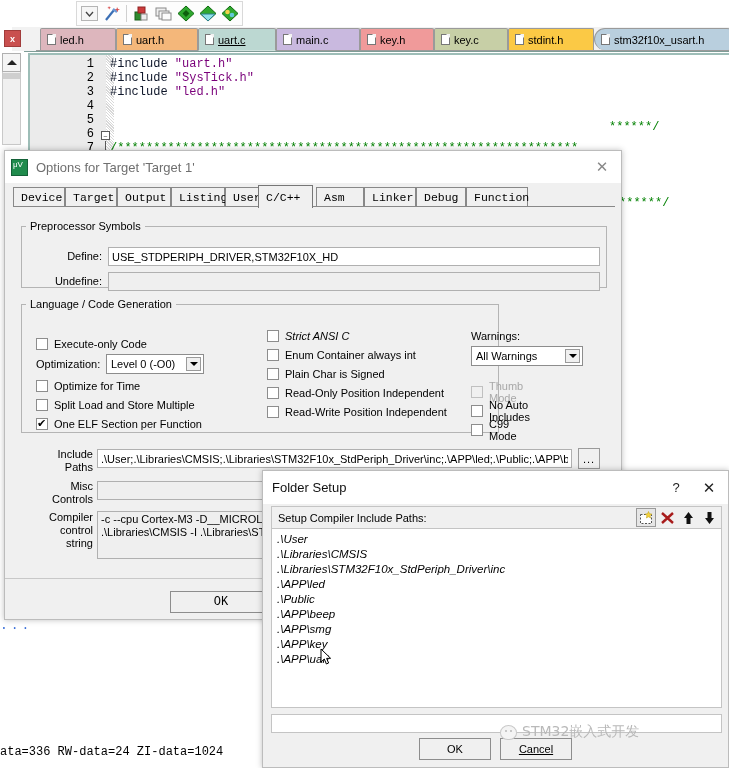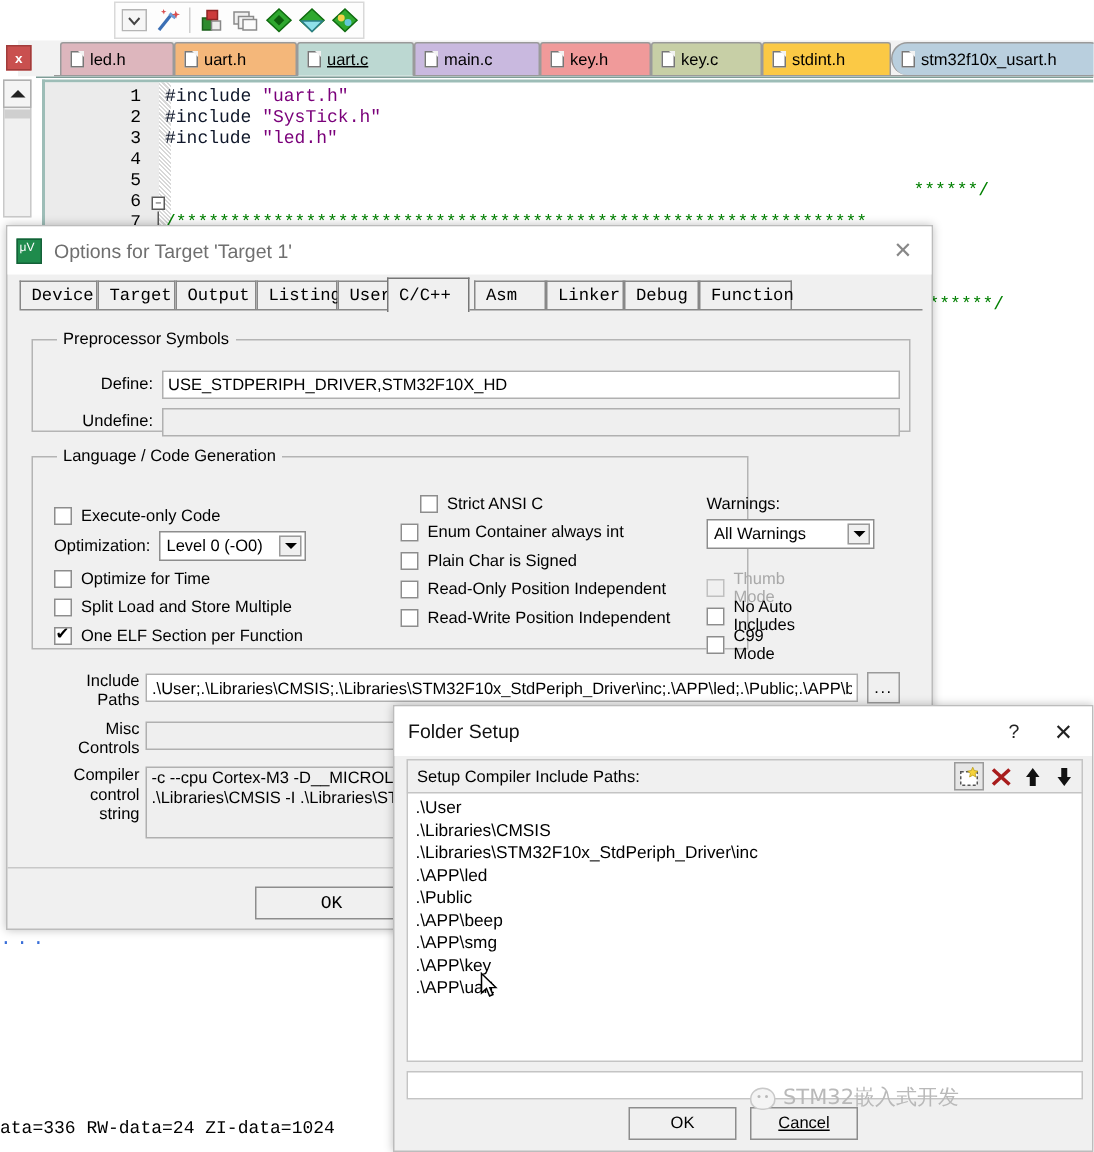--- a/index.html
+++ b/index.html
@@ -158,21 +158,21 @@
   }
   .tabstrip-underline { position: absolute; left: 8px; top: 55px; width: 602px; height: 1px; background: #888; }
 
   .dlg-body { position: absolute; left: 8px; top: 55px; width: 602px; height: 520px; }
 
   fieldset.grp {
     position: absolute; margin: 0; padding: 0;
     border: 1px solid #b4b4b4; background: transparent;
   }
   fieldset.grp > legend {
-    margin-left: 16px; padding: 0 4px; font-size: 11px; color: #000;
+    margin-left: 4px; padding: 0 4px; font-size: 11px; color: #000;
   }
 
   .lbl-r { position: absolute; text-align: right; font-size: 11px; }
   .lbl-l { position: absolute; text-align: left; font-size: 11px; }
 
   input.tb {
     position: absolute; height: 19px; border: 1px solid #b0b0b0;
     background: #ffffff; font-family: "Liberation Sans", sans-serif;
     font-size: 11px; padding: 0 3px; color: #000; outline: none;
   }
@@ -234,21 +234,21 @@
   }
   .fs-tools { position: absolute; right: 2px; top: 1px; display: flex; gap: 1px; }
   .fs-tool { width: 20px; height: 19px; display: flex; align-items: center; justify-content: center; }
   .fs-tool.sel { border: 1px solid #9a9a9a; background: #e6e6e6; }
 
   .fs-list {
     position: absolute; left: 8px; top: 57px; width: 451px; height: 180px;
     border: 1px solid #c4c4c4; background: #ffffff;
     padding: 3px 0 0 5px; overflow: hidden;
   }
-  .fs-item { height: 15px; line-height: 15px; font-size: 11.5px; white-space: pre; }
+  .fs-item { height: 15px; line-height: 15px; font-size: 11.5px; white-space: pre; font-style: italic; }
 
   .fs-edit {
     position: absolute; left: 8px; top: 243px; width: 451px; height: 19px;
     border: 1px solid #c4c4c4; background: #fff;
   }
 
   .cursor-arrow { position: absolute; width: 12px; height: 18px; pointer-events: none; }
 
   
   .watermark {
@@ -472,21 +472,21 @@
 
         <span class="lbl-l" style="left:14px; top:48px;">Optimization:</span>
         <div class="combo" style="left:84px; top:44px; width:98px;">
           <span>Level 0 (-O0)</span>
           <span class="arrowbox">
               <span class="tri-dn"></span>
             </span>
         </div>
 
         <div id="lang-mid-checks">
-            <div class="cb-row" style="left: 258px; top: 20px;">
+            <div class="cb-row" style="left: 245px; top: 20px; font-style: italic;">
               <span class="cb"></span>
               <span>Strict ANSI C</span>
             </div>
             <div class="cb-row" style="left: 245px; top: 39px;">
               <span class="cb"></span>
               <span>Enum Container always int</span>
             </div>
             <div class="cb-row" style="left: 245px; top: 58px;">
               <span class="cb"></span>
               <span>Plain Char is Signed</span>

